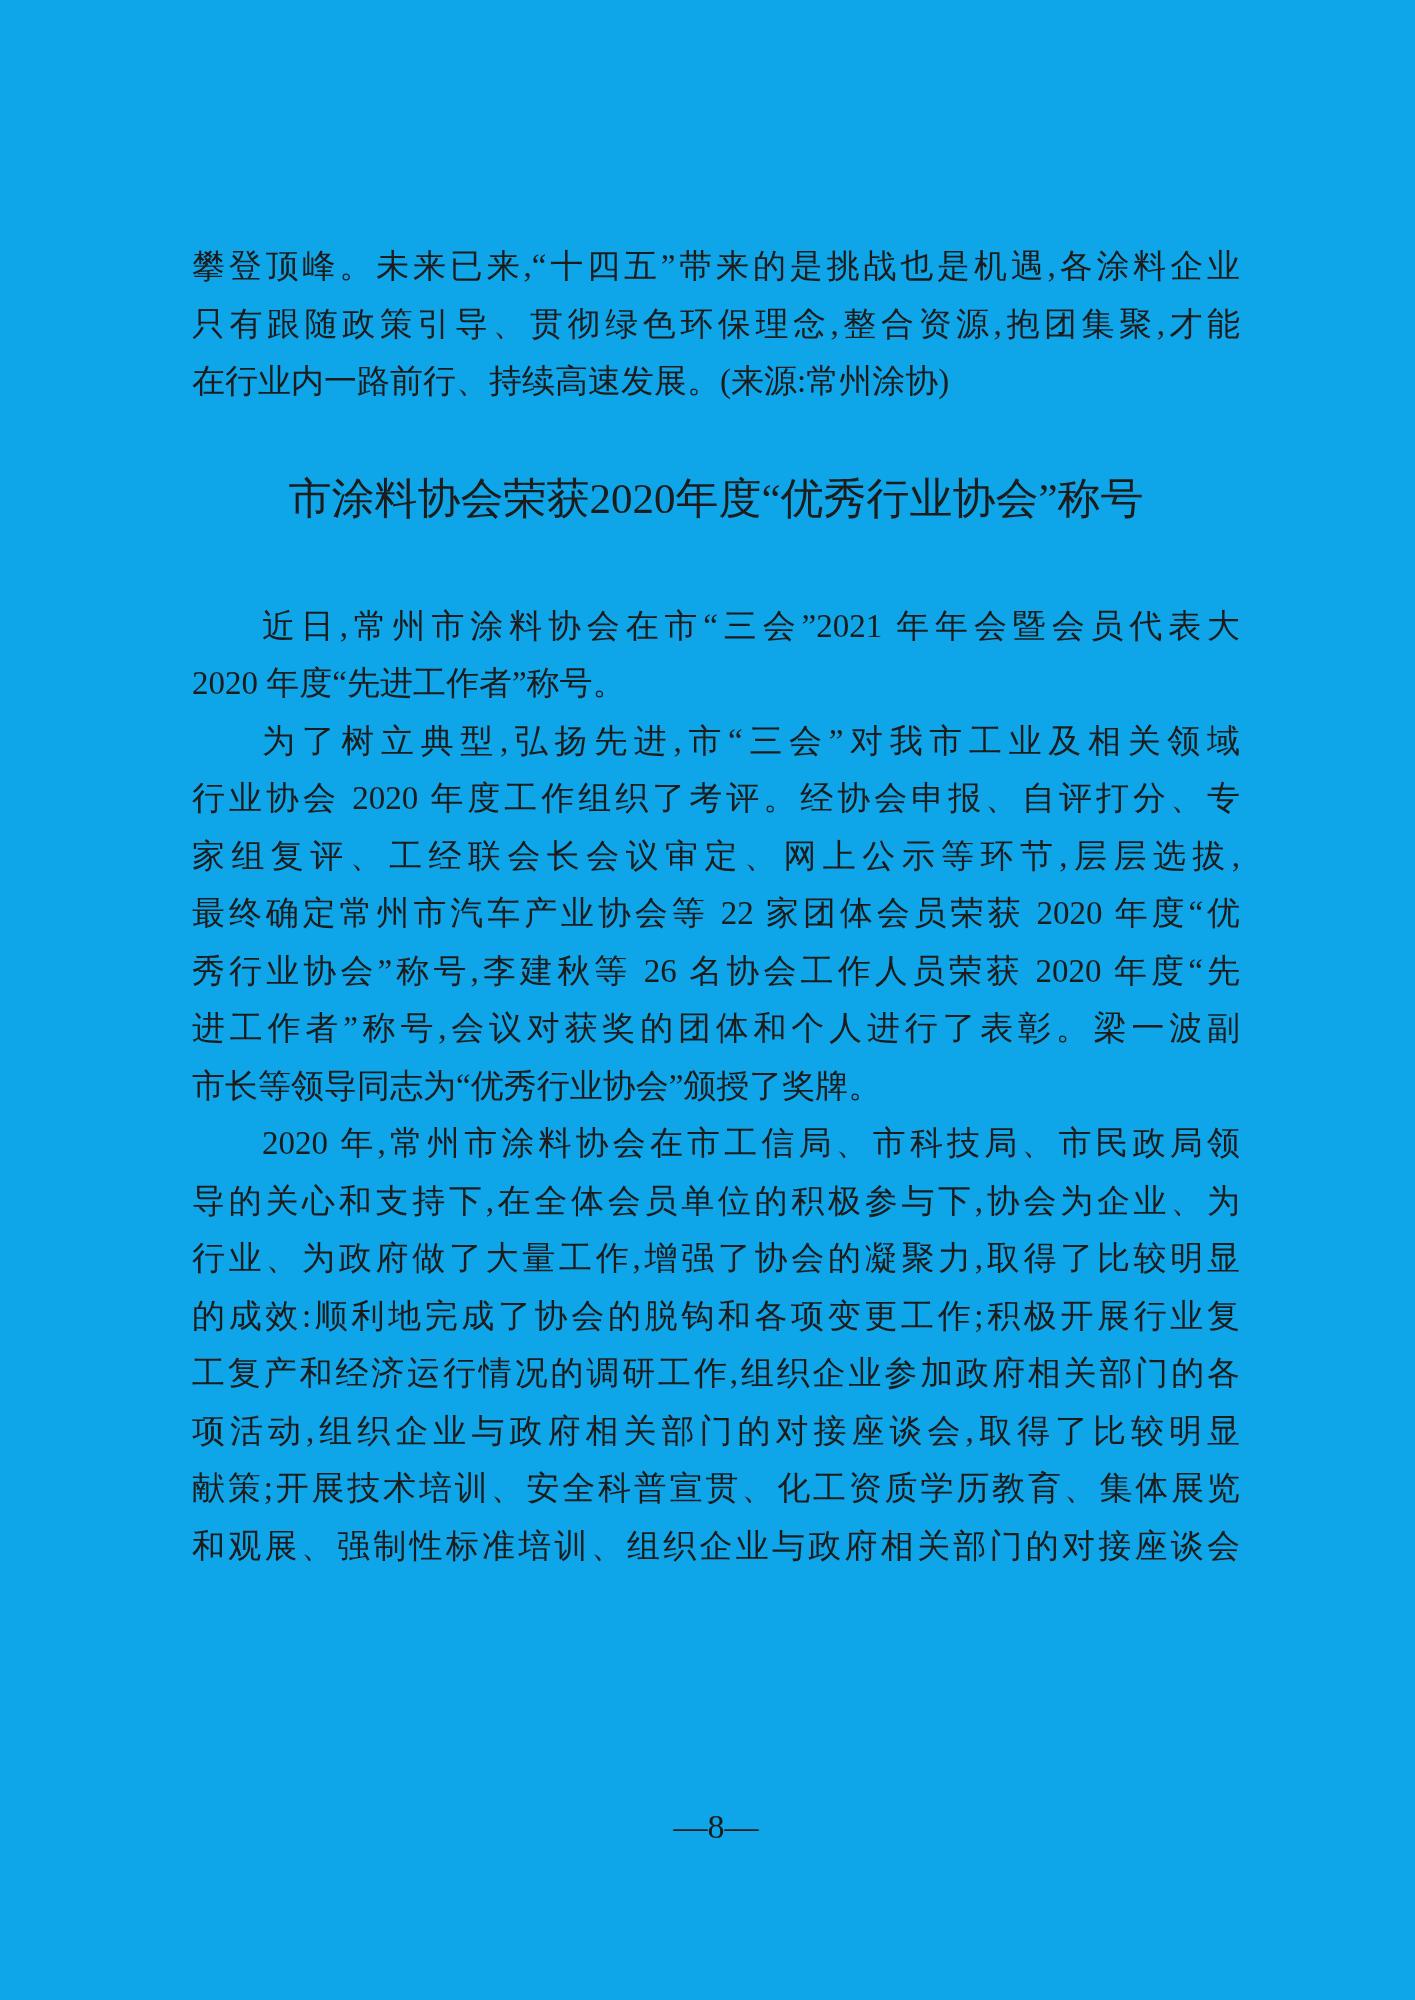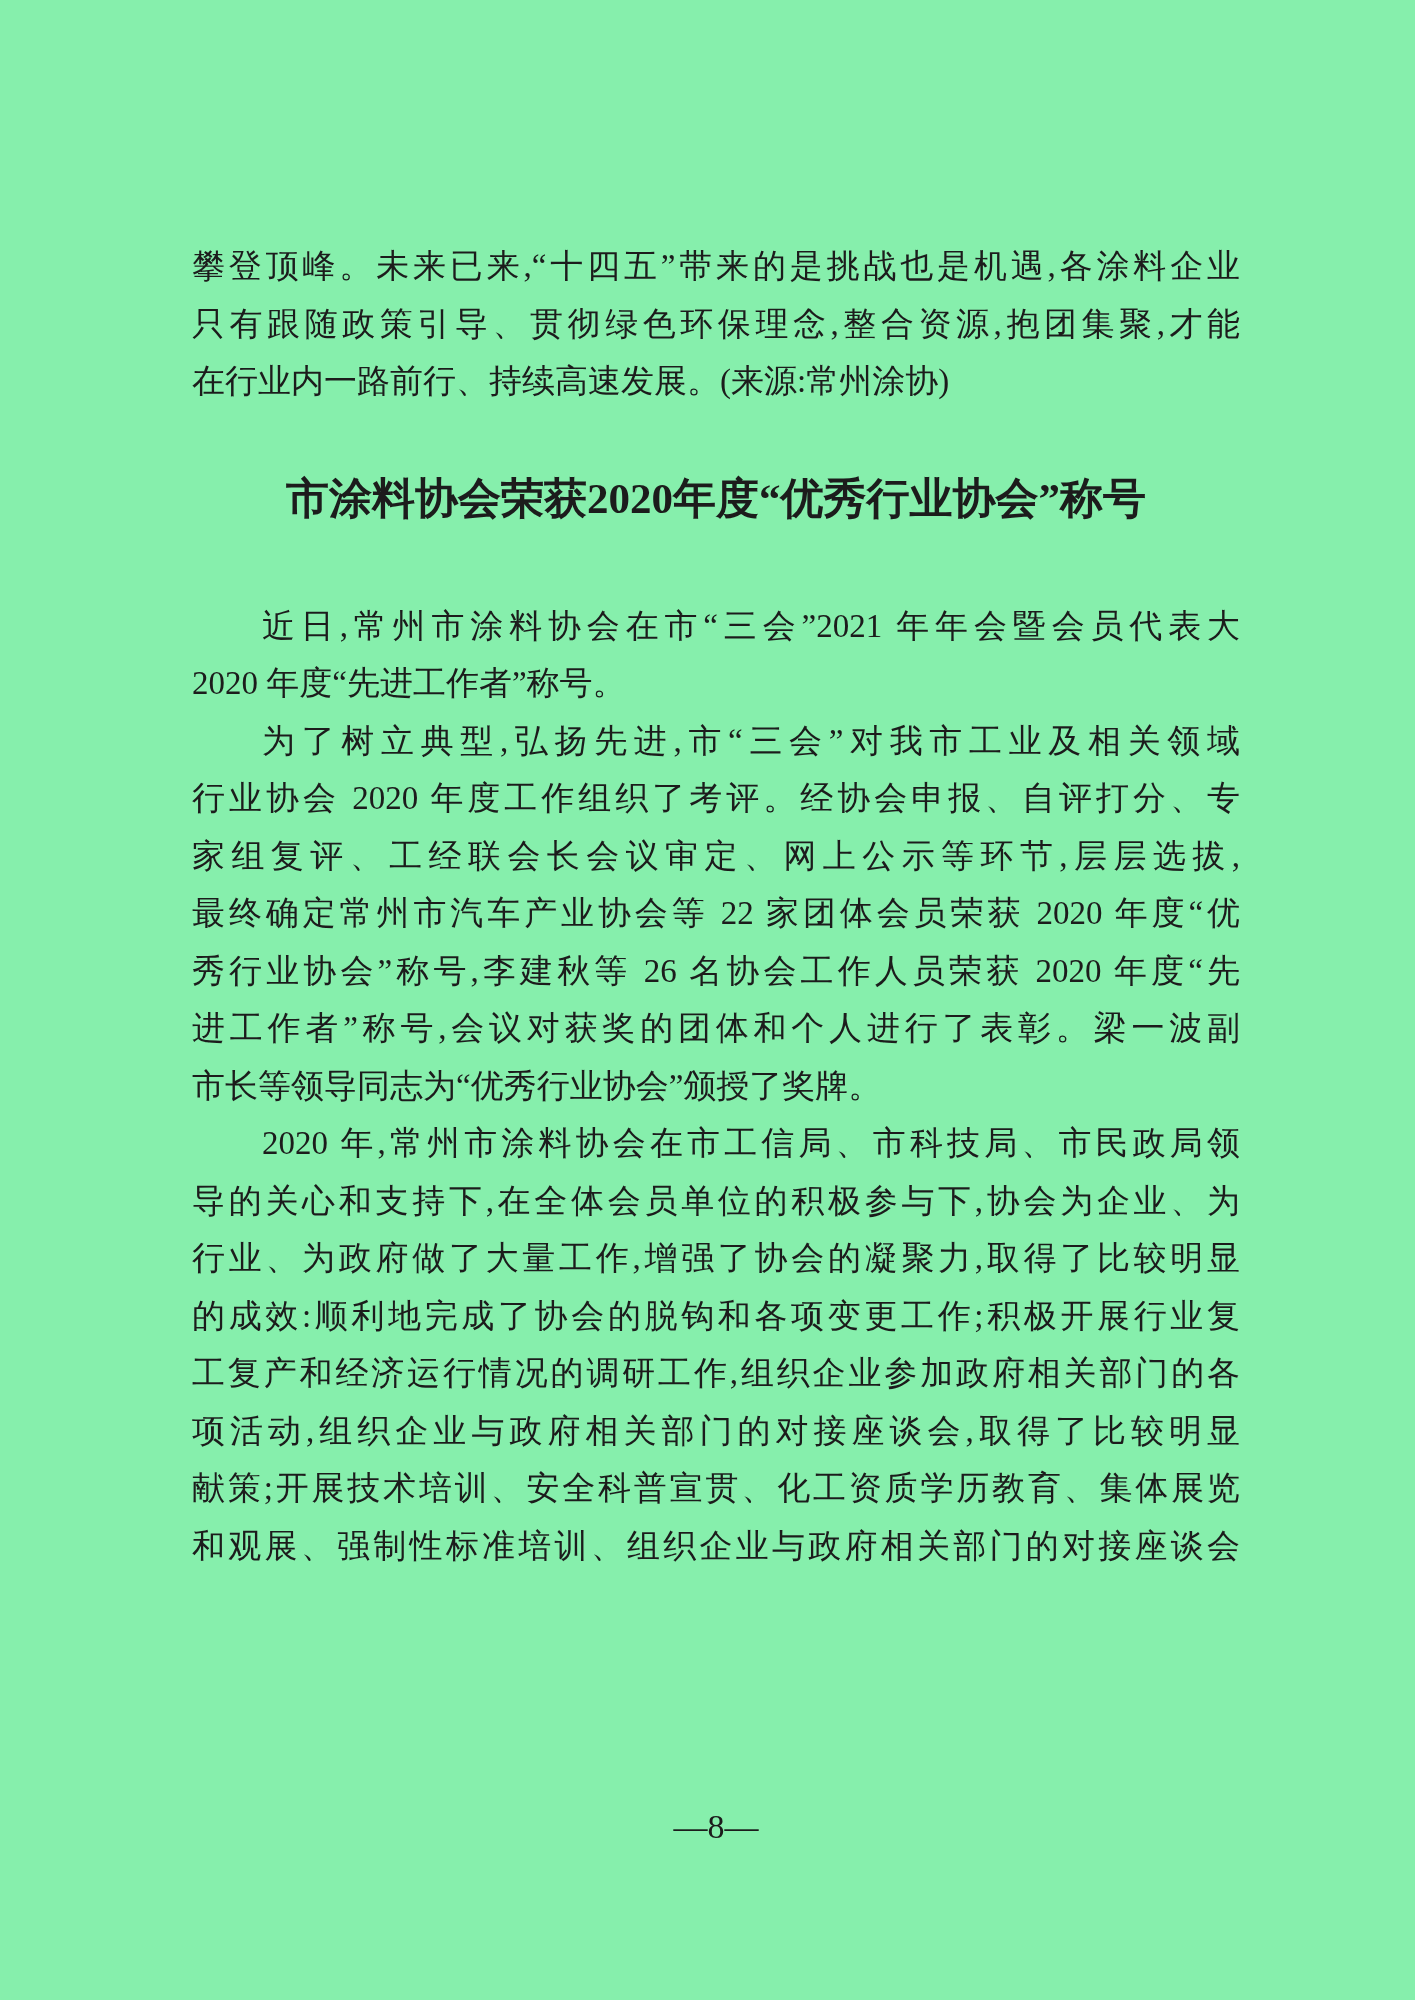--- a/index.html
+++ b/index.html
@@ -11,21 +11,21 @@
     width: 1415px;
     height: 2000px;
     position: relative;
     overflow: hidden;
     font-family: "Liberation Serif", "DejaVu Serif", serif;
     color: #1c1c1c;
   }
   .page {
     position: absolute;
     inset: 0;
-    background: #86efac;
+    background: #0ea5e9;
   }
   .content {
     position: absolute;
     left: 192px;
     top: 238px;
     width: 1048px;
     font-size: 33px;
     line-height: 57.5px;
   }
   .para { margin: 0; padding: 0; }
@@ -45,21 +45,21 @@
   .line.source-line {
     display: flex;
     text-align: left;
     text-align-last: auto;
   }
   .title {
     margin: 57px 0 68px 0;
     padding: 0;
     font-size: 43px;
     line-height: 62px;
-    font-weight: bold;
+    font-weight: normal;
     text-align: center;
     white-space: nowrap;
   }
   .footer {
     position: absolute;
     left: 192px;
     top: 1802px;
     width: 1048px;
     text-align: center;
     font-size: 34px;

